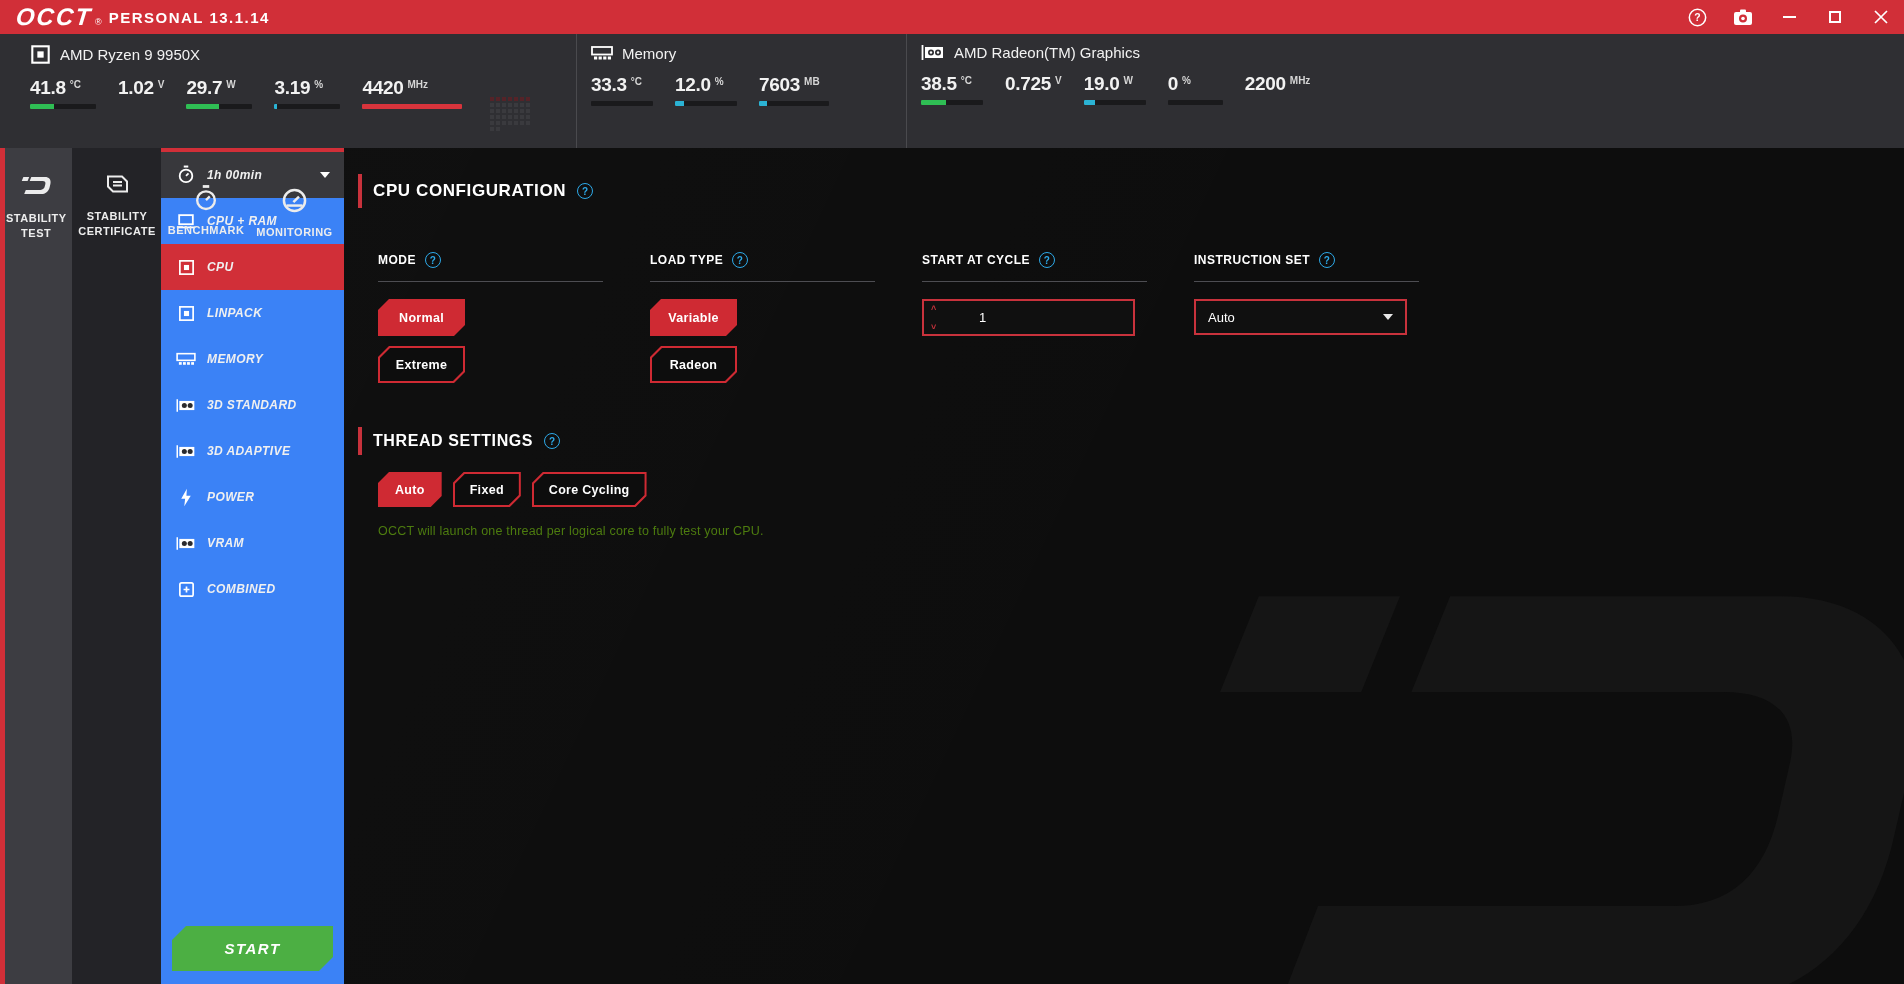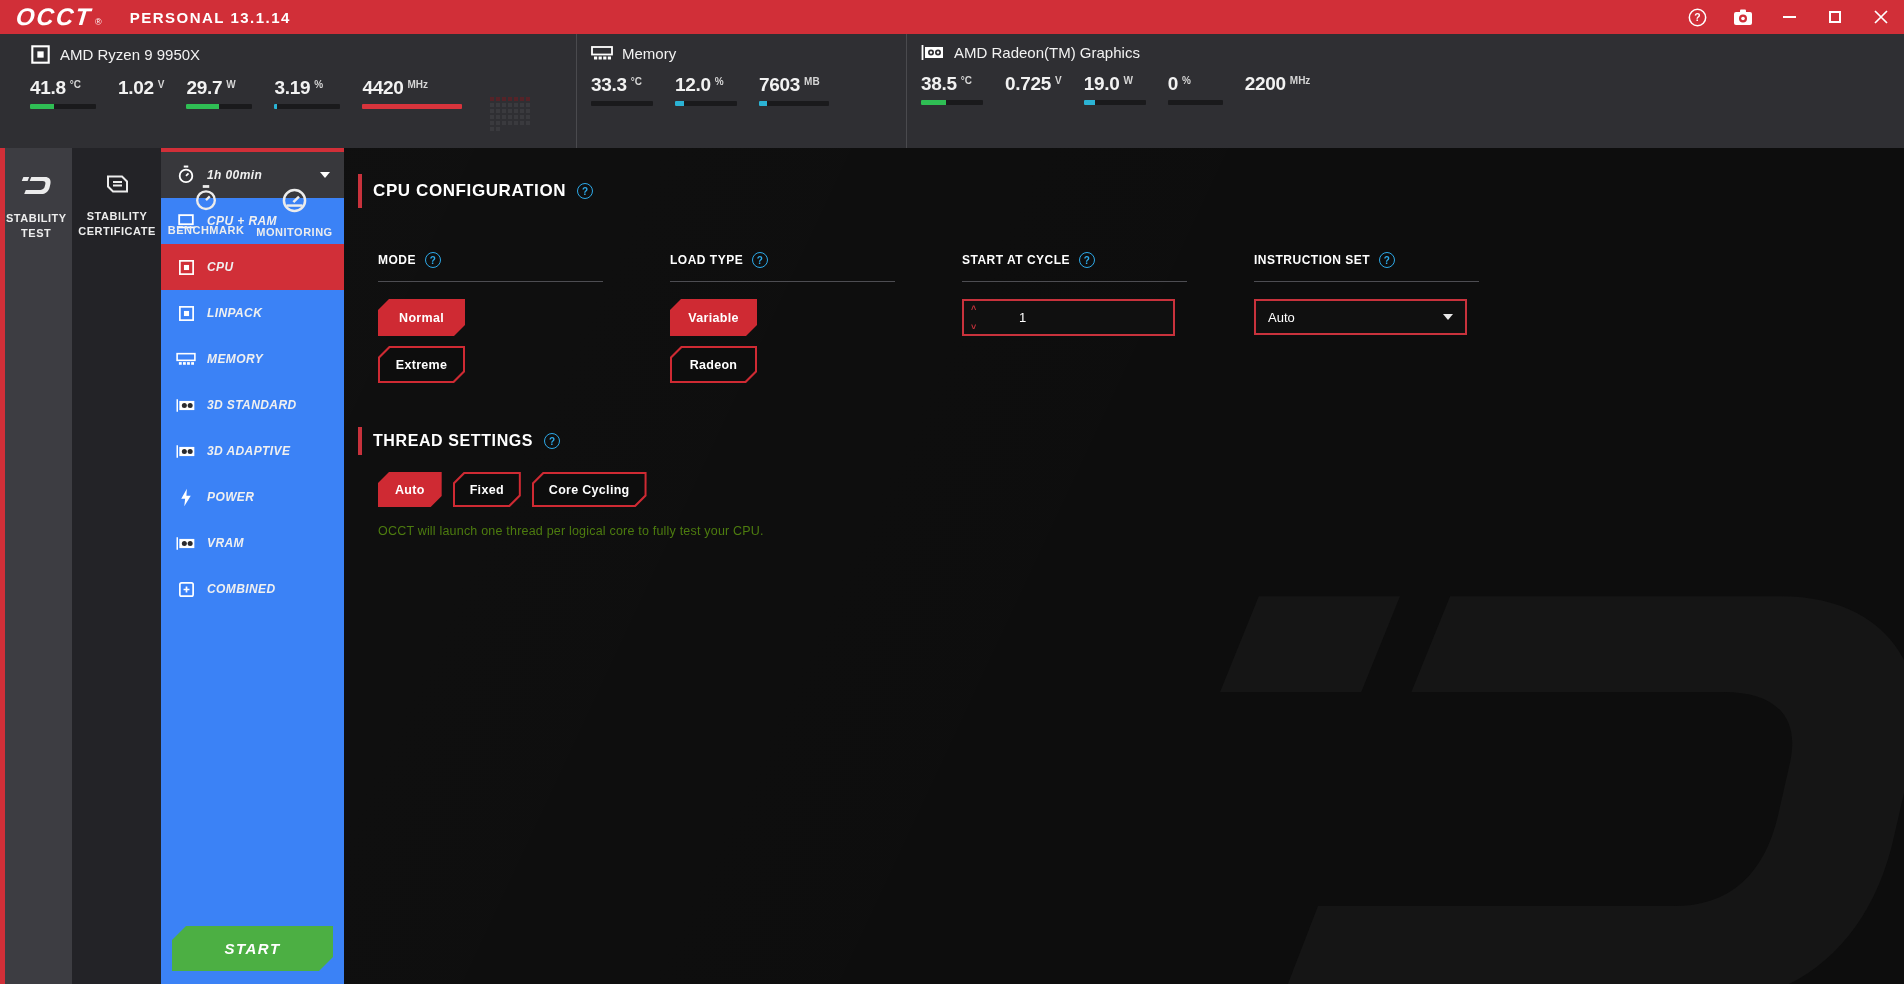--- a/index.html
+++ b/index.html
@@ -3,21 +3,21 @@
 <meta charset="utf-8">
 <style>
   * { margin:0; padding:0; box-sizing:border-box; }
   html,body { width:1904px; height:984px; overflow:hidden; background:#0d0d0d;
     font-family:"Liberation Sans", sans-serif; -webkit-font-smoothing:antialiased; }
 
   
   .titlebar { height:34px; background:#d12f38; display:flex; align-items:center; padding-left:16px; color:#fff; }
   .brand { font-size:24px; font-weight:900; font-style:italic; letter-spacing:2px; transform:skewX(-6deg); }
   .brand-reg { font-size:9px; margin:10px 0 0 3px; }
-  .edition { font-size:15px; font-weight:700; letter-spacing:1.5px; margin-left:28px; }
+  .edition { font-size:15px; font-weight:700; letter-spacing:1.5px; margin-left:7px; }
   .win-controls { margin-left:auto; display:flex; align-items:center; height:100%; }
   .win-btn { width:46px; height:34px; display:flex; align-items:center; justify-content:center; cursor:pointer; }
   .min-glyph { width:13px; height:2px; background:#fff; }
   .max-glyph { width:12px; height:12px; border:2px solid #fff; }
 
   
   .statsbar { height:114px; background:#2f2f33; display:flex; color:#f2f2f2; }
   .stat-section { padding:10px 0 0 30px; }
   .stat-section.sep { border-left:1px solid #4a4a4e; padding-left:14px; }
   .sec-cpu { width:576px; }
@@ -61,21 +61,21 @@
 
   
   .main { flex:1; background:#0d0d0d; position:relative; overflow:hidden; color:#fff; }
   .main::after { content:""; position:absolute; inset:0; background:linear-gradient(115deg, rgba(255,255,255,0.012) 0%, rgba(0,0,0,0) 55%); pointer-events:none; }
   .watermark { position:absolute; right:-70px; bottom:-140px; pointer-events:none; }
   .section-head { display:flex; align-items:center; gap:11px; margin:26px 0 0 14px; position:relative; z-index:1; }
   .red-bar { width:4px; height:34px; background:#c8323c; }
   .section-title { font-size:17px; font-weight:800; letter-spacing:0.6px; }
   .help { width:16px; height:16px; border:1.5px solid #2da9e8; border-radius:50%; color:#2da9e8; display:flex;
     align-items:center; justify-content:center; font-size:10px; font-weight:700; cursor:pointer; flex:0 0 16px; }
-  .fields { display:flex; margin:44px 8px 0 34px; position:relative; z-index:1;gap:20px; }
+  .fields { display:flex; margin:44px 8px 0 34px; position:relative; z-index:1; }
   .field { width:225px; margin-right:47px; }
   .field-label { display:flex; align-items:center; gap:9px; font-size:12px; font-weight:800; letter-spacing:0.5px;
     padding-bottom:13px; border-bottom:1px solid #4d4d52; }
   .field-body { margin-top:17px; display:flex; flex-direction:column; gap:10px; align-items:flex-start; }
 
   .chbtn { position:relative; height:37px; min-width:87px; padding:0 16px; display:flex; align-items:center; justify-content:center;
     font-size:12.5px; font-weight:700; color:#fff; cursor:pointer; letter-spacing:0.3px;
     clip-path:polygon(11px 0, 100% 0, 100% calc(100% - 11px), calc(100% - 11px) 100%, 0 100%, 0 11px); background:#cf2a33; }
   .chbtn.outline::before { content:""; position:absolute; inset:2px; background:#0d0d0d;
     clip-path:polygon(10px 0, 100% 0, 100% calc(100% - 10px), calc(100% - 10px) 100%, 0 100%, 0 10px); }

